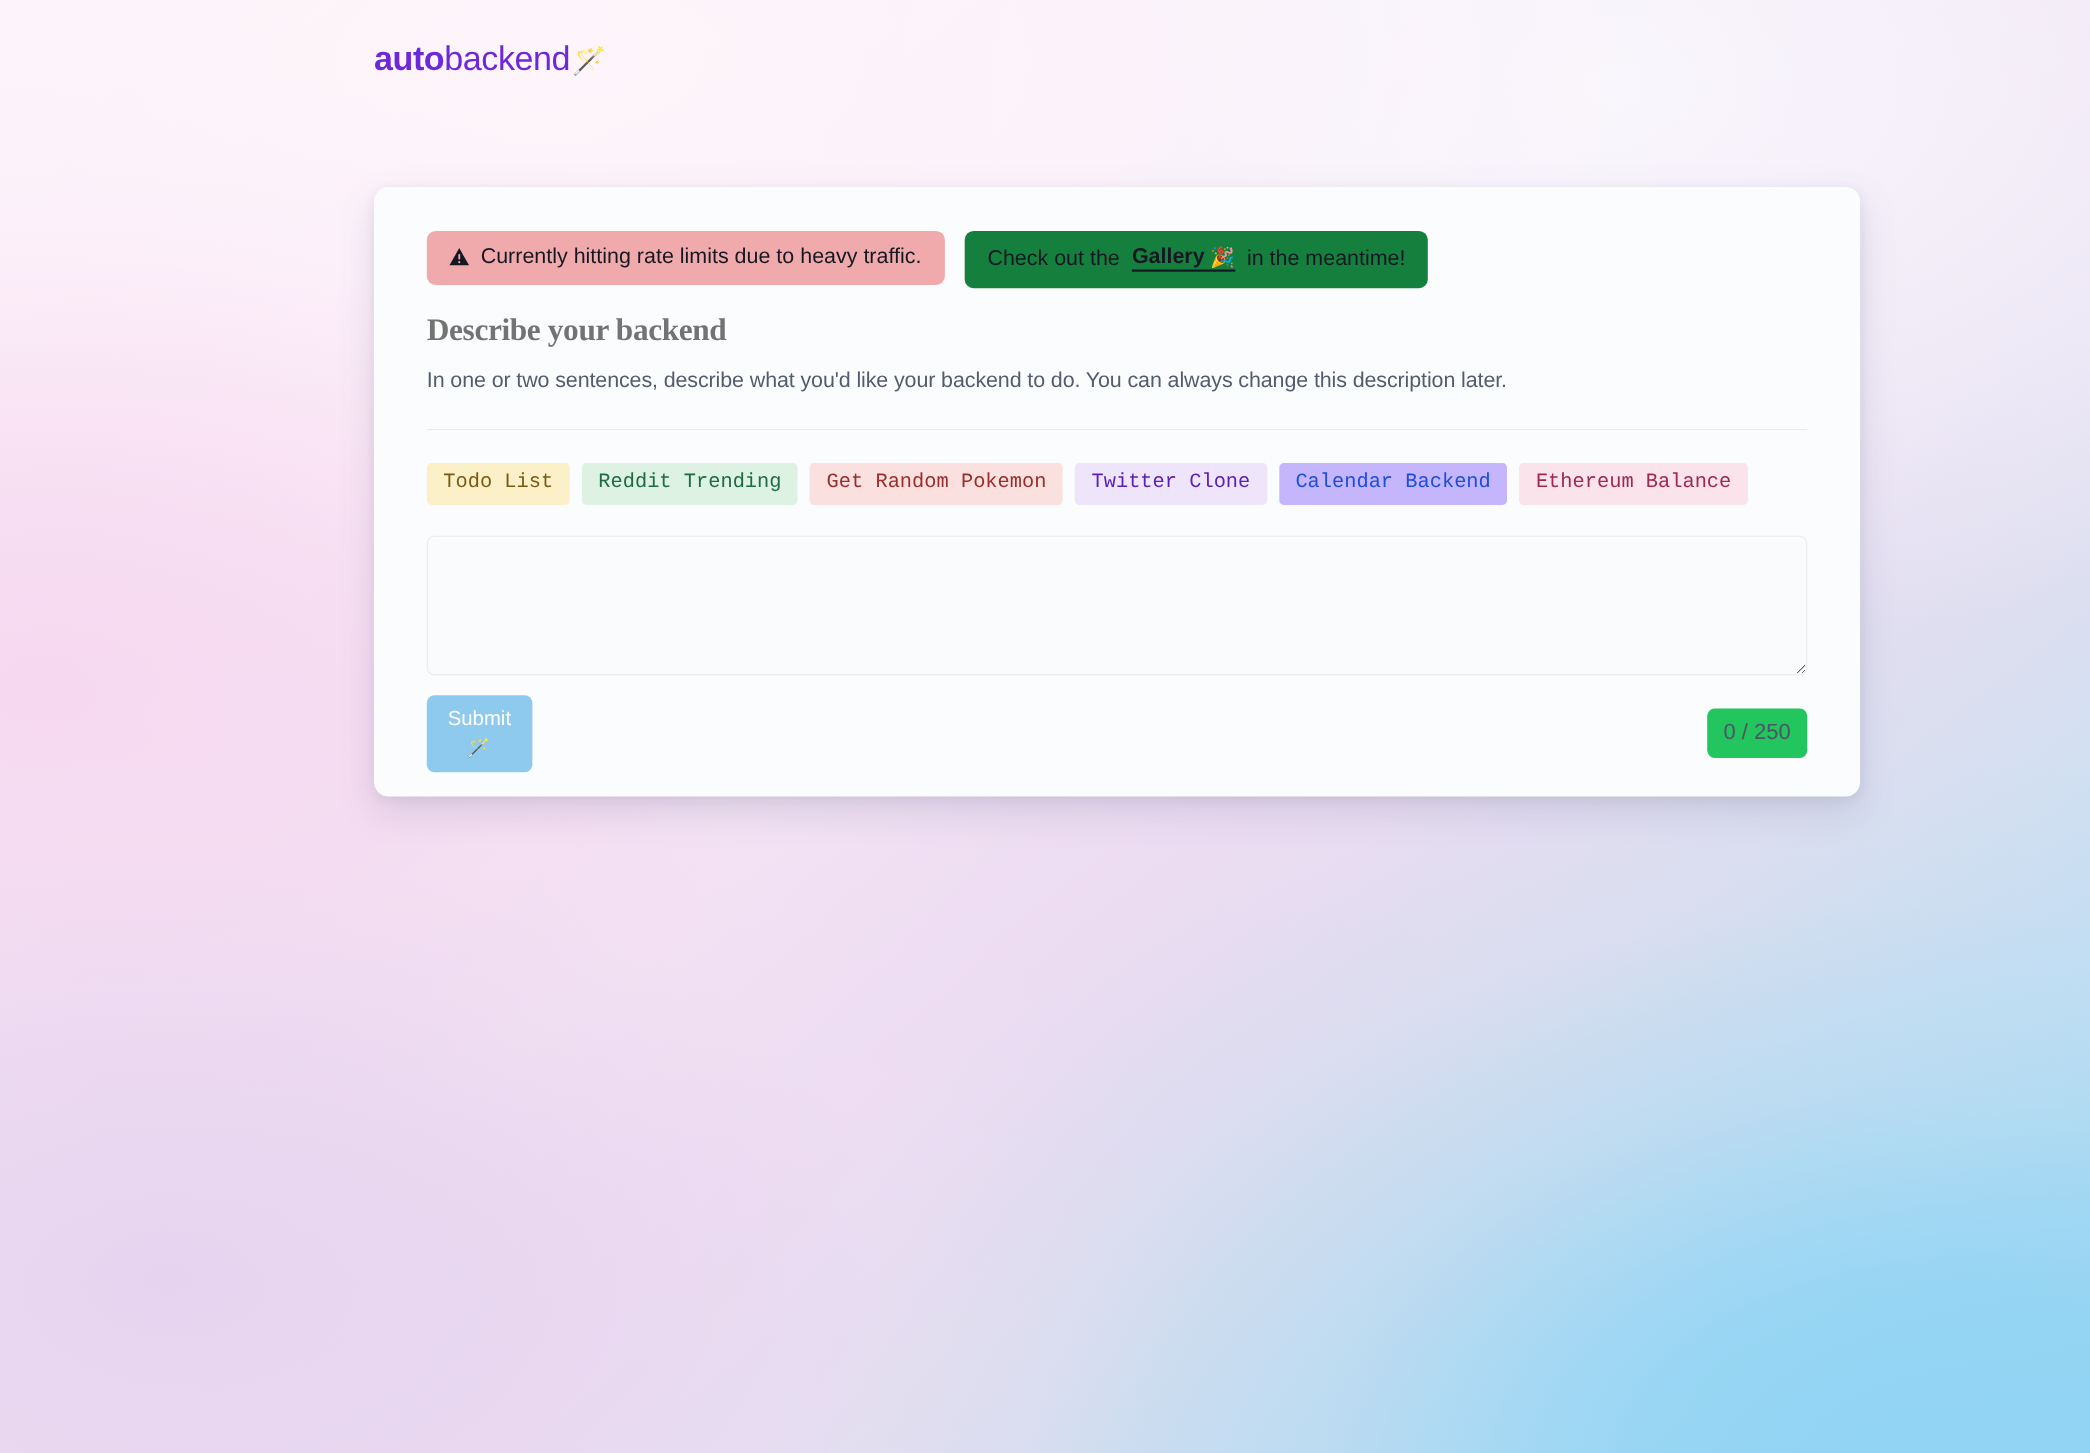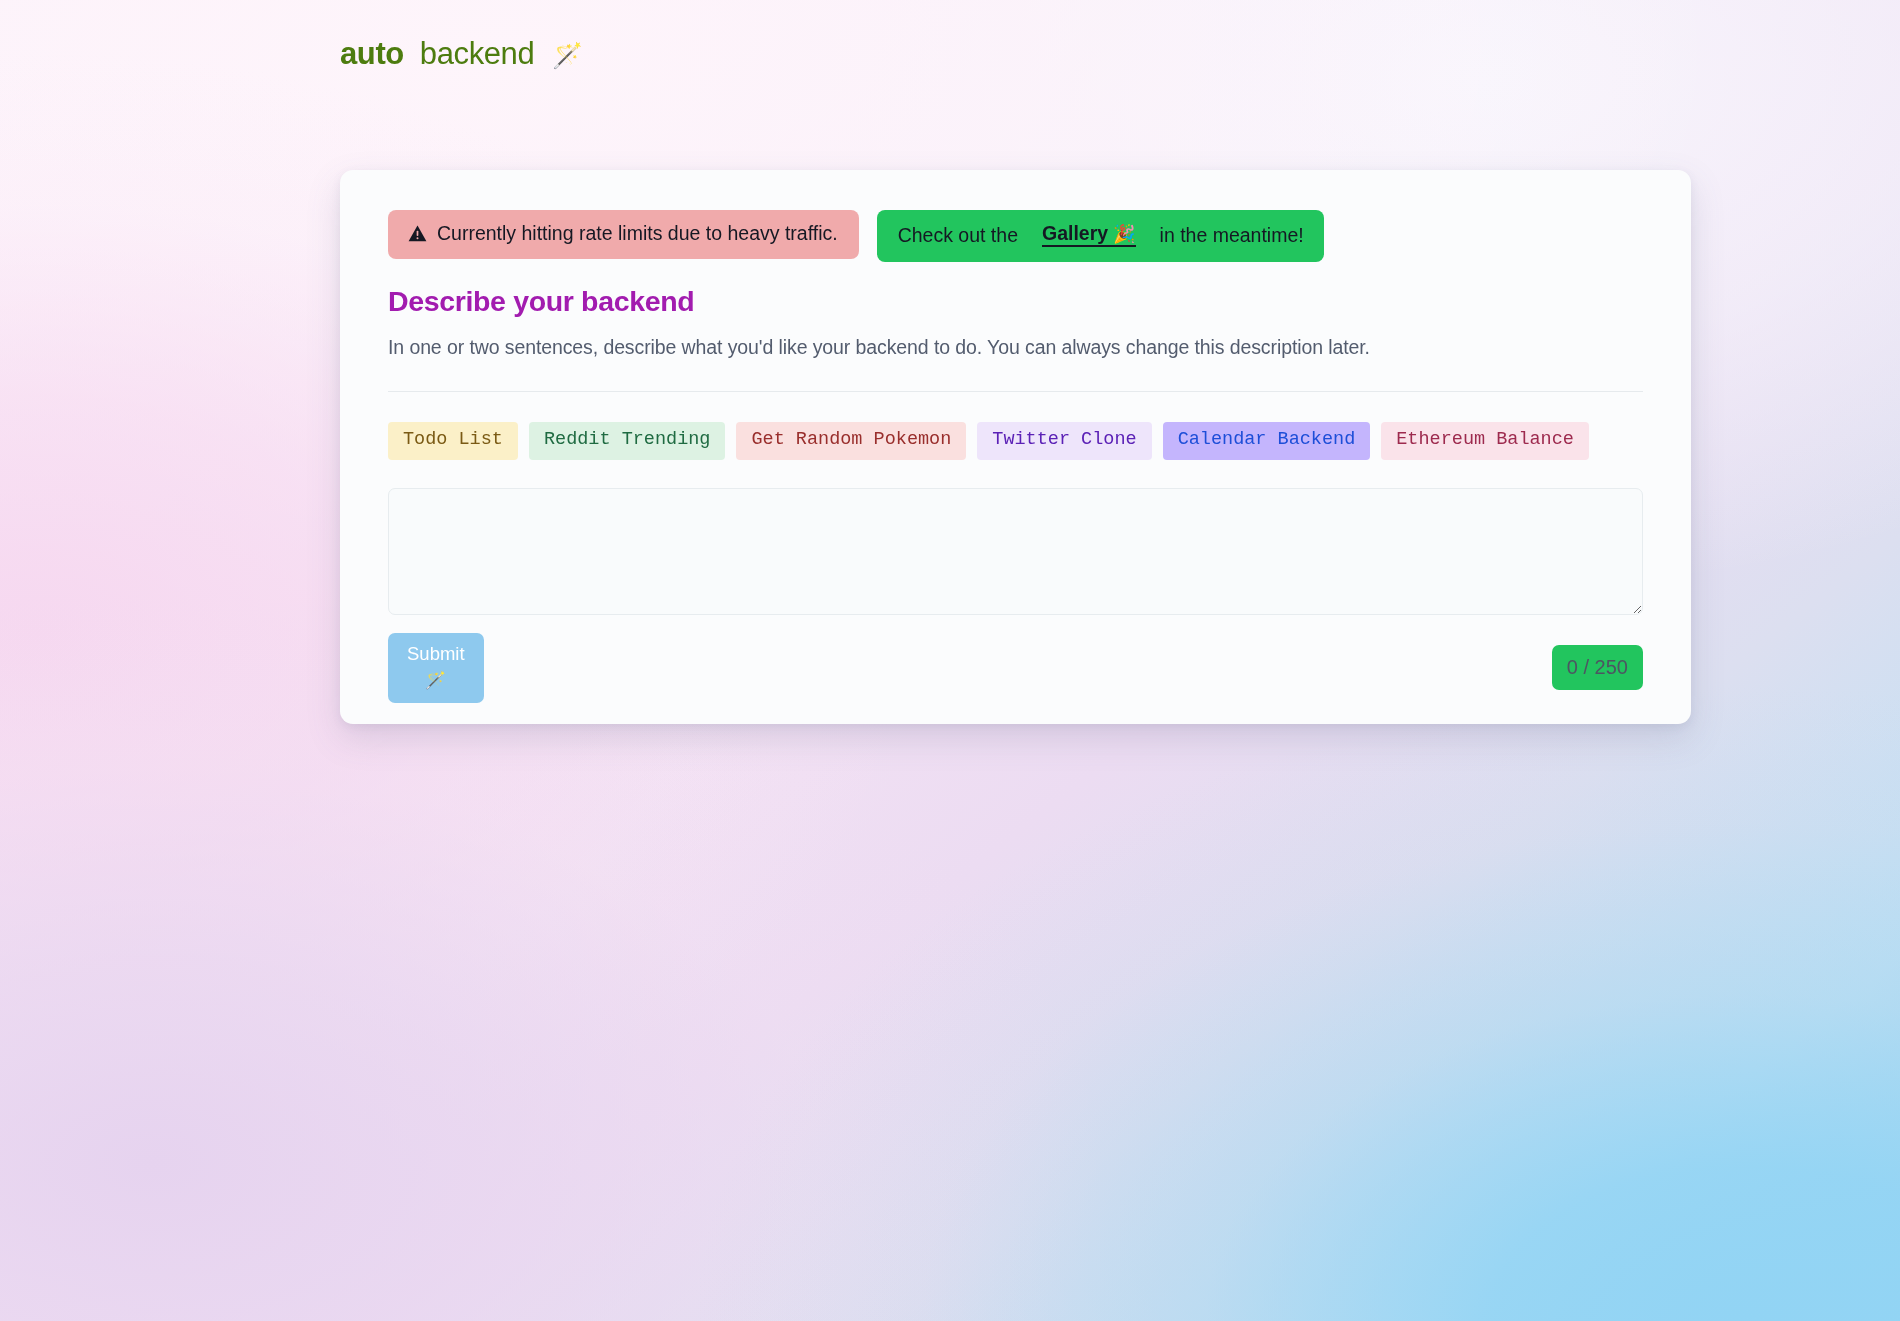--- a/index.html
+++ b/index.html
@@ -23,24 +23,24 @@
       linear-gradient(142deg, #fdf3fa 0%, #f9eaf7 22%, #f4e2f4 42%, #ecdcf2 58%, #dcdff0 72%, #bfe0f4 87%, #93d4f3 100%);
   }
 
   
   .logo {
     position: absolute;
     left: 340px;
     top: 36px;
     display: flex;
     align-items: baseline;
-    gap: 16px;
+    gap: 0;
     font-size: 31px;
     letter-spacing: -0.4px;
-    color: #4d7c0f;
+    color: #6d28d9;
     white-space: nowrap;
   }
   .logo-auto { font-weight: 700; }
   .logo-backend { font-weight: 400; }
   .logo-wand { font-size: 25px; margin-left: 2px; }
 
   
   .card {
     position: absolute;
     left: 340px;
@@ -76,46 +76,47 @@
 
   .banner-warning {
     background: #f0aaab;
     color: #151823;
     padding: 14px 21px 15px 20px;
     gap: 10px;
   }
   .warn-tri { display: inline-block; width: 19px; height: 17px; flex: none; }
 
   .banner-gallery {
-    background: #22c55e;
+    background: #15803d;
     color: #151823;
     padding: 14px 20px 15px 21px;
-    gap: 17px;
+    gap: 4px;
   }
   .gallery-link {
     font-weight: 700;
     border-bottom: 2.2px solid #151823;
     padding-bottom: 1px;
     margin: 0 7px;
     text-decoration: none;
     color: #151823;
     cursor: pointer;
     display: inline-flex;
     align-items: center;
     gap: 5px;
   }
   .party { font-size: 18px; }
 
   
   .heading {
     font-size: 28.5px;
     font-weight: 700;
-    color: #a21caf;
+    color: #737373;
     letter-spacing: -0.35px;
     margin-bottom: 18px;
+    font-family: Liberation Serif, serif;
   }
 
   .subheading {
     font-size: 19.5px;
     color: #535c6e;
     letter-spacing: -0.1px;
     margin-bottom: 32px;
   }
 
   .divider {

